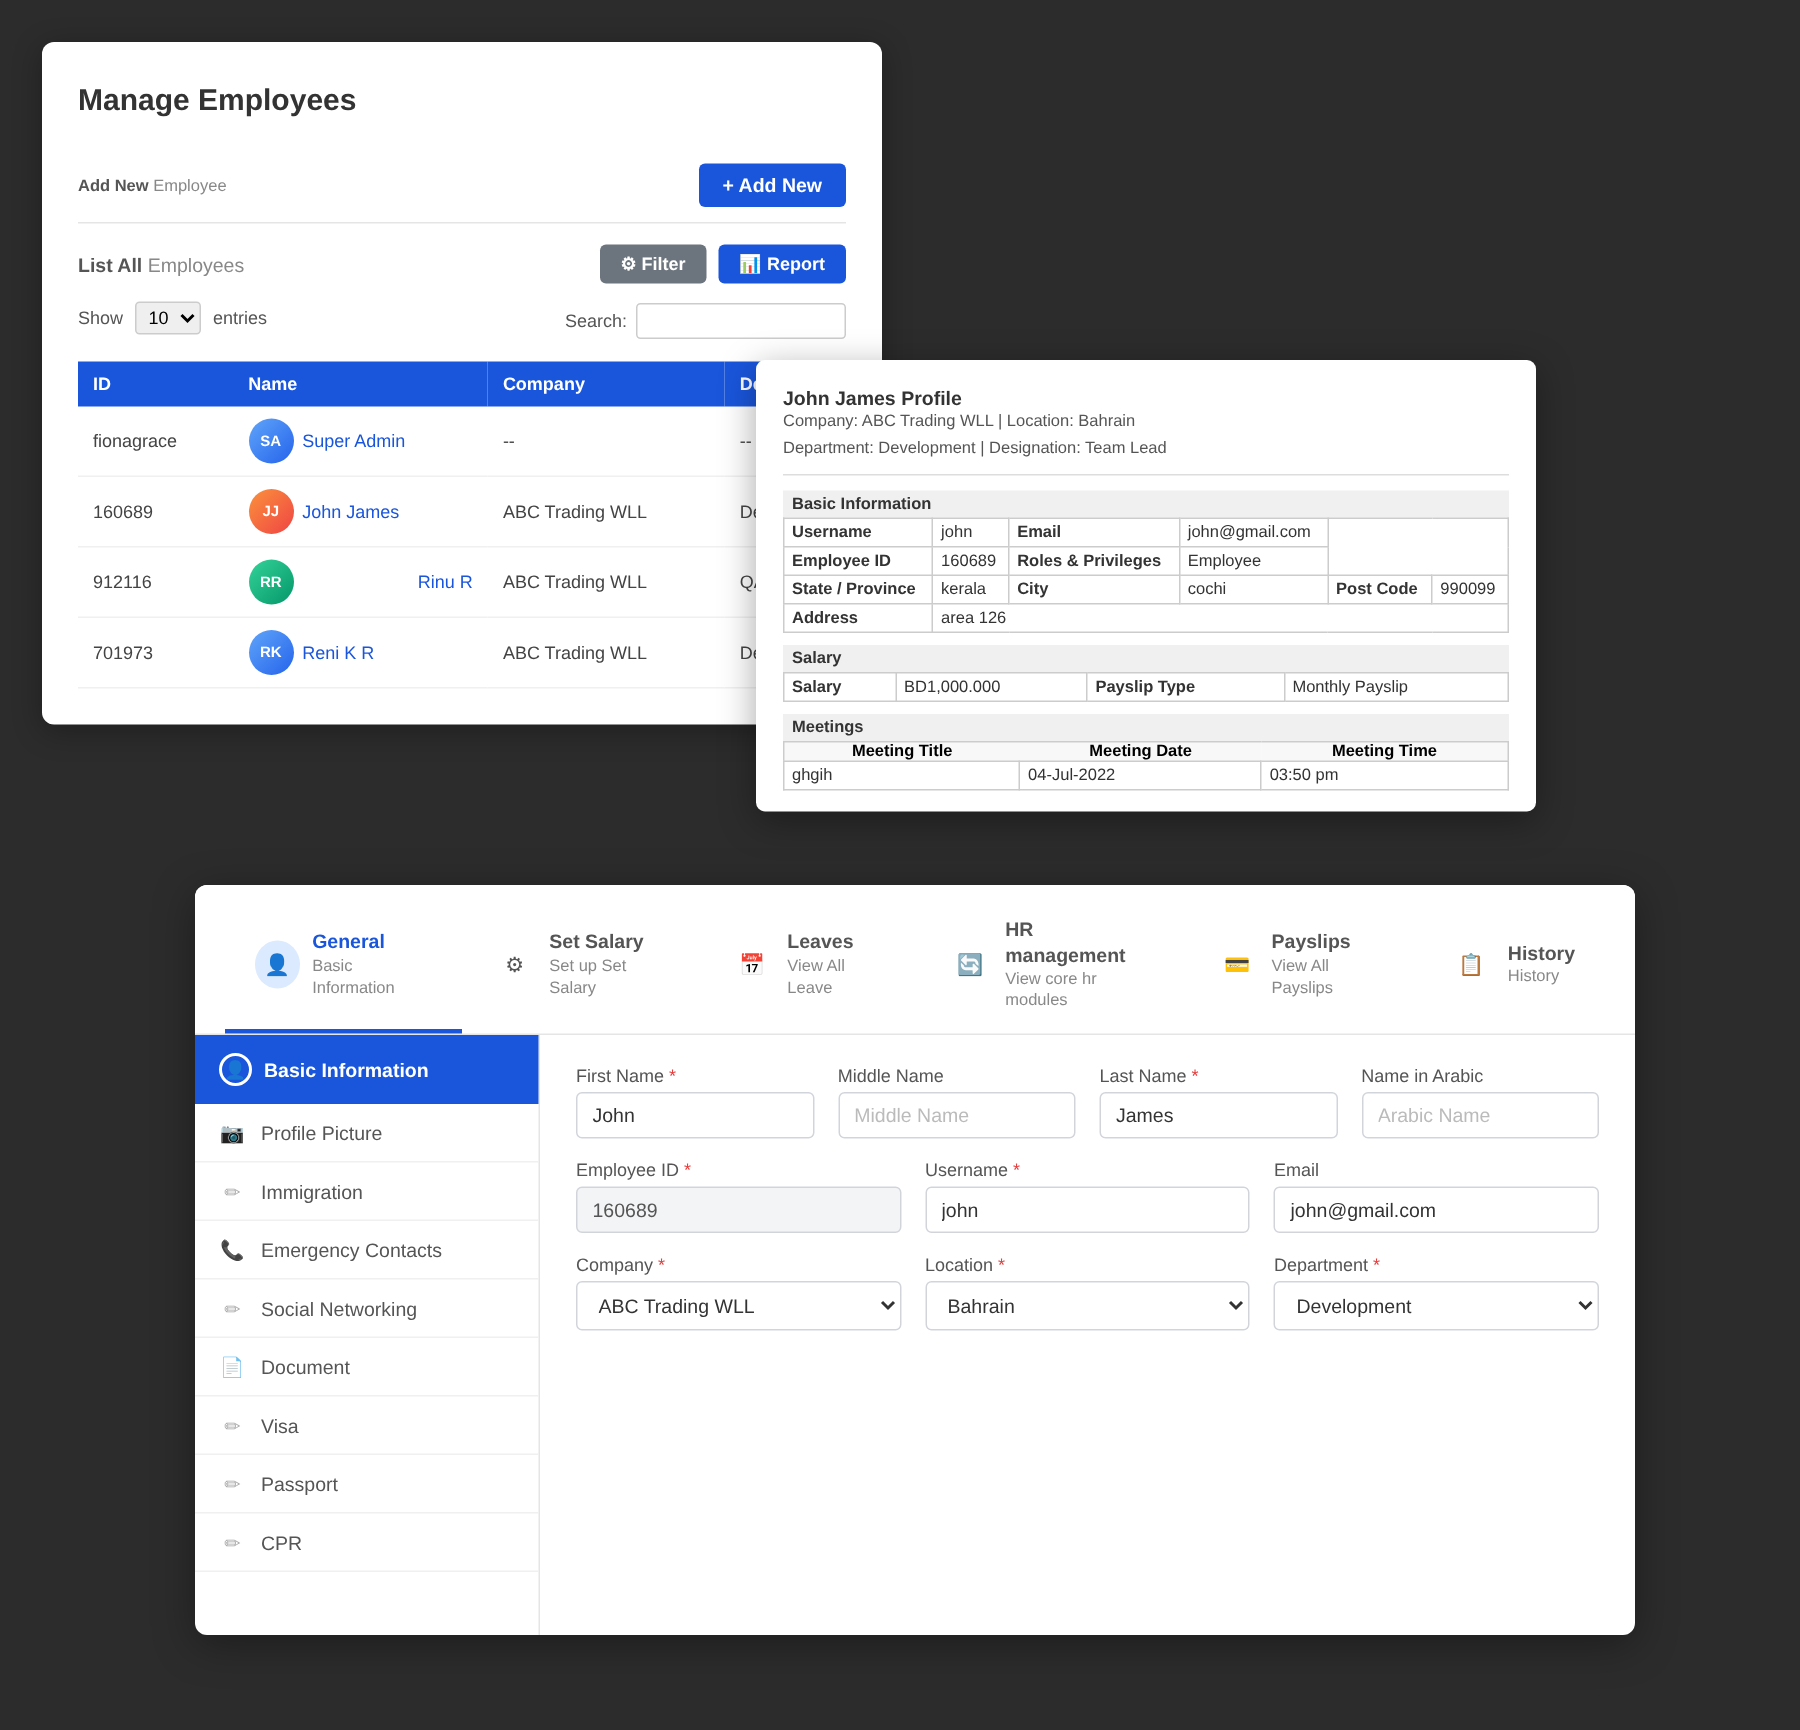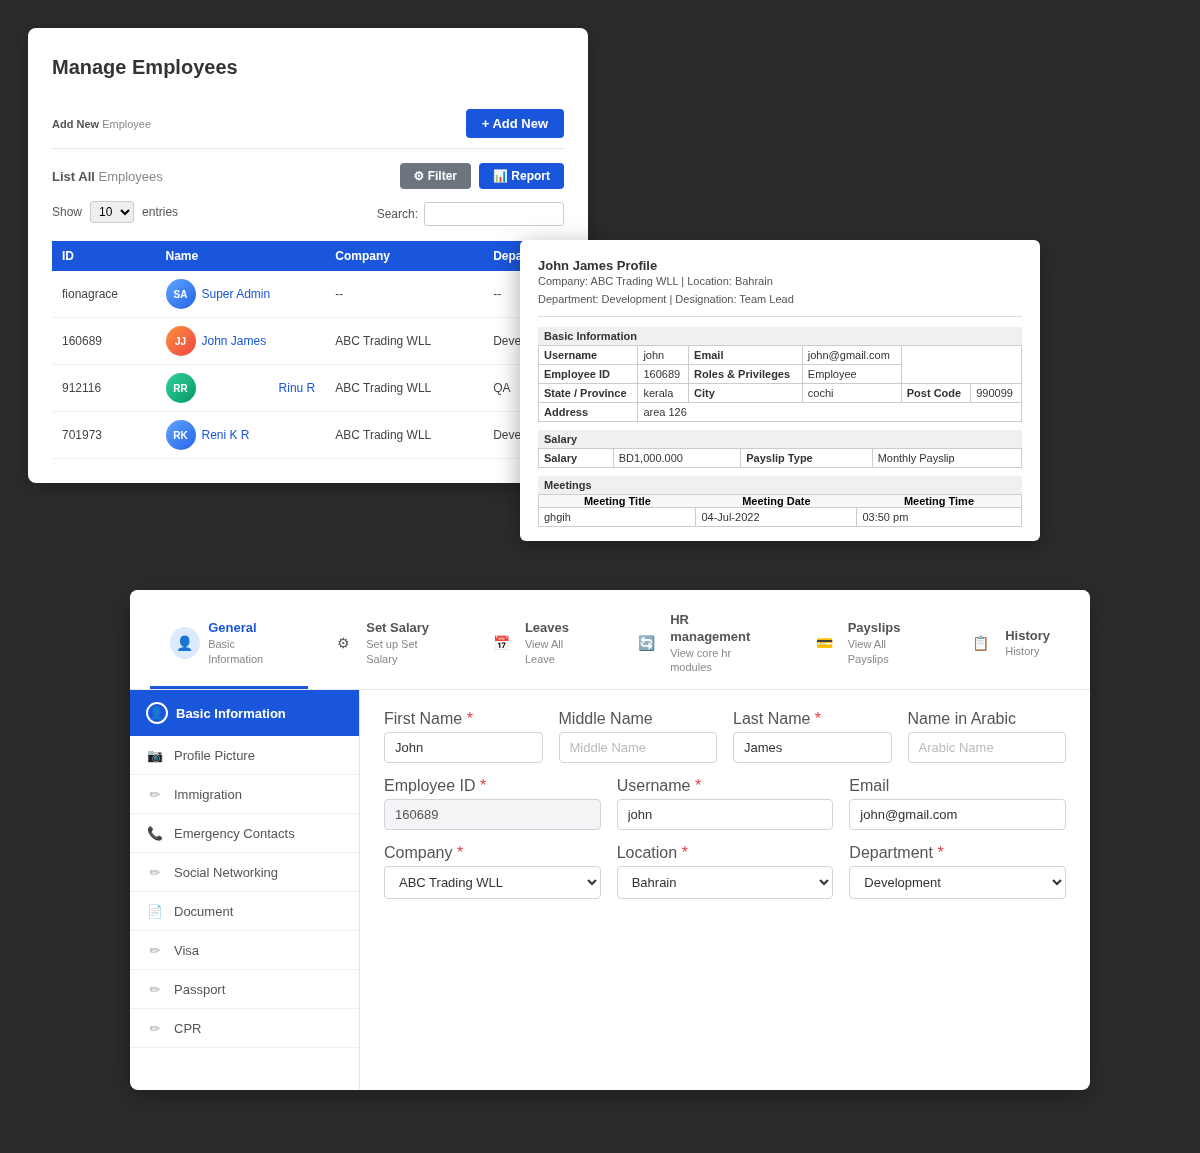--- a/index.html
+++ b/index.html
@@ -111,21 +111,21 @@
       font-weight: 600;
     }
     .emp-table tbody tr { border-bottom: 1px solid #f0f0f0; }
     .emp-table tbody td { padding: 8px 10px; color: #444; vertical-align: middle; }
     .emp-link { color: #1a56db; text-decoration: none; font-weight: 500; }
 
     
     .panel-profile {
       position: absolute;
       top: 240px;
-      left: 520px;
+      left: 504px;
       width: 520px;
       background: #fff;
       border-radius: 6px;
       box-shadow: 0 6px 24px rgba(0,0,0,0.35);
       padding: 18px 18px 14px;
       z-index: 2;
     }
     .profile-header { margin-bottom: 10px; }
     .profile-header .profile-name { font-size: 13px; font-weight: 700; color: #333; }
     .profile-header .profile-meta { font-size: 11px; color: #555; line-height: 1.6; }
@@ -280,21 +280,21 @@
 
     
     .form-row {
       display: flex;
       gap: 16px;
       margin-bottom: 14px;
     }
     .form-group { flex: 1; }
     .form-group label {
       display: block;
-      font-size: 16px;
+      font-size: 12px;
       color: #555;
       margin-bottom: 4px;
     }
     .form-group label .req { color: #e53e3e; }
     .form-group input, .form-group select {
       width: 100%;
       border: 1px solid #d1d5db;
       border-radius: 4px;
       padding: 7px 10px;
       font-size: 13px;

